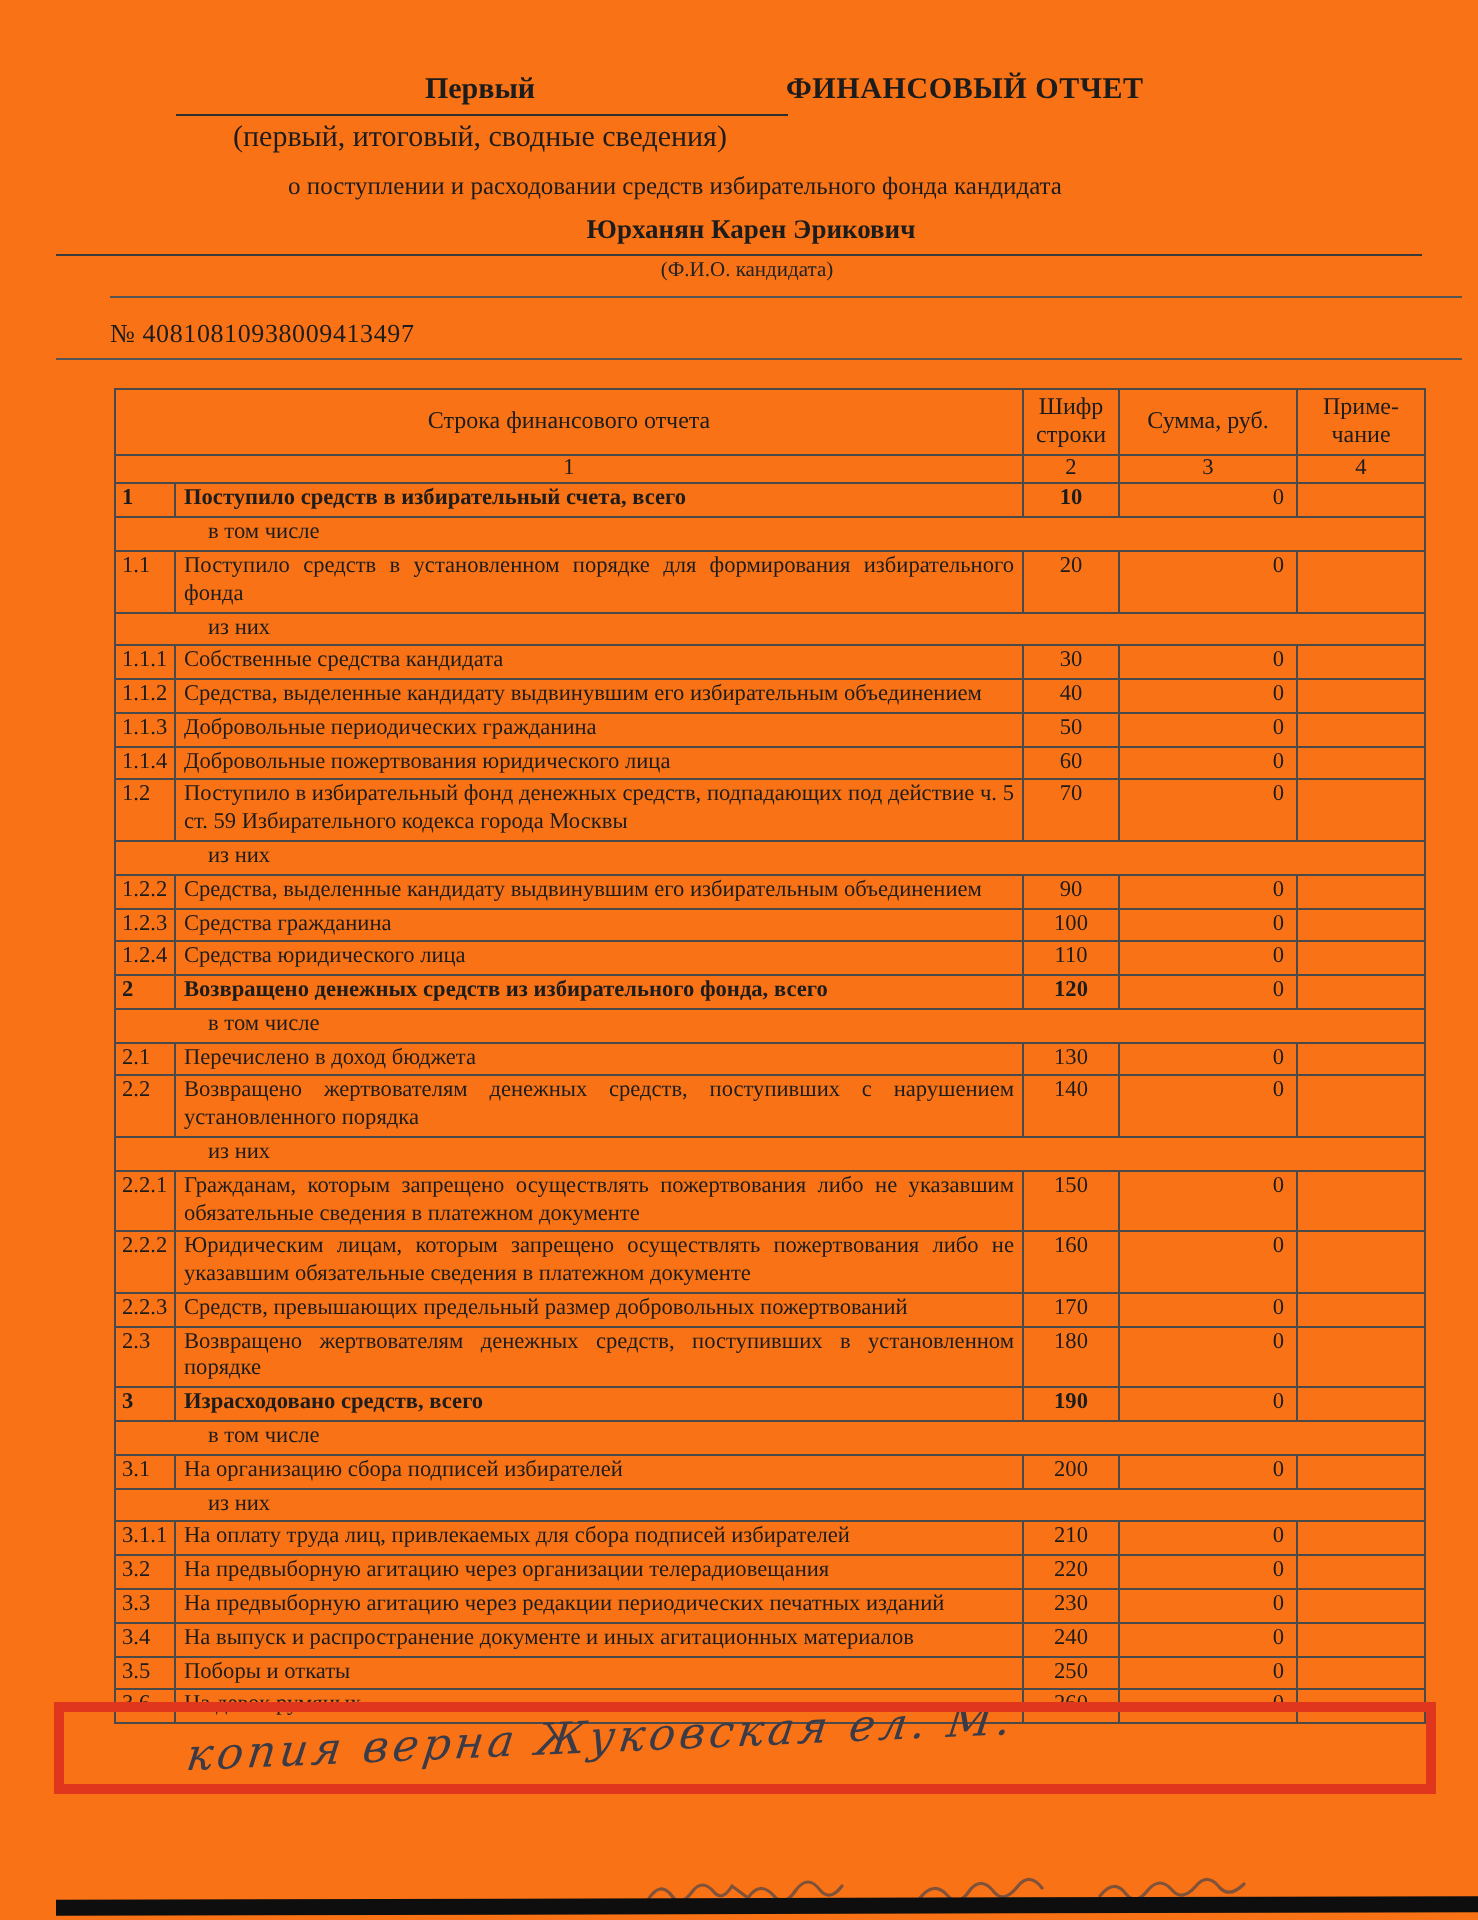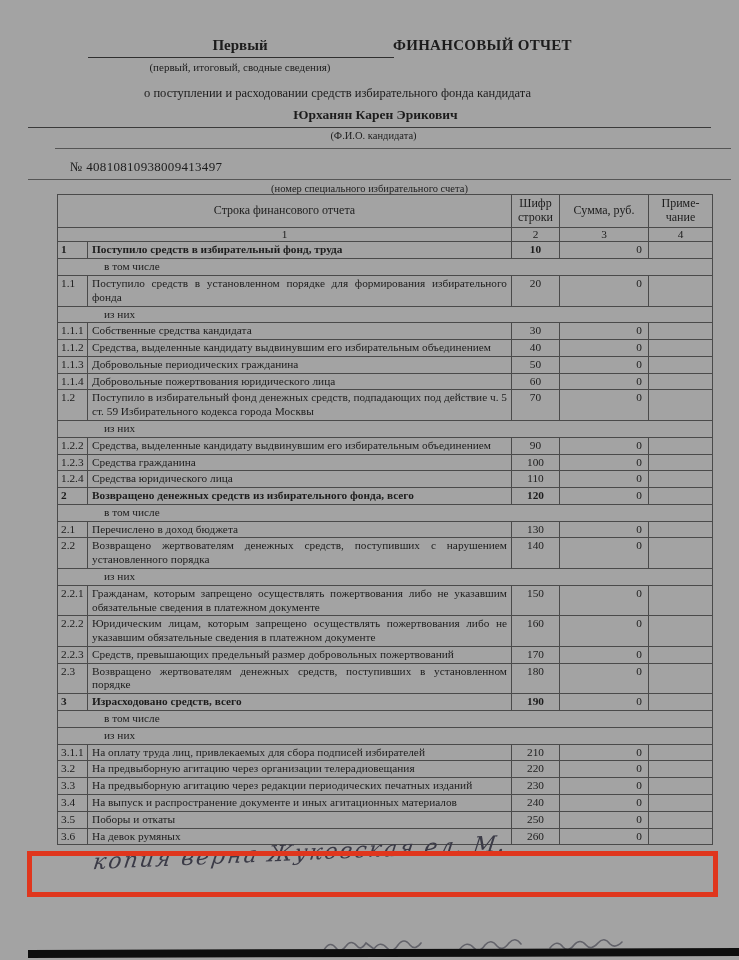--- a/index.html
+++ b/index.html
@@ -1,34 +1,34 @@
 <!DOCTYPE html>
 <html><head>
 <meta charset="utf-8">
 <style>
   * { margin:0; padding:0; box-sizing:border-box; }
   html,body { width:739px; height:960px; }
   body { background:#ffffff; }
   #page {
     position:relative; width:739px; height:960px; overflow:hidden;
-    background:#a3a3a3; color:#1c1c1c;
+    background:#f97316; color:#1c1c1c;
     font-family:"Liberation Serif", serif;
   }
   
   .hdr-abs { position:absolute; }
   .report-type { left:90px; top:37px; width:300px; text-align:center; font-weight:bold; font-size:15px; }
   .report-title { left:393px; top:37px; font-weight:bold; font-size:15px; letter-spacing:0.3px; }
   .rule-1 { left:88px; top:57px; width:306px; border-bottom:1.5px solid #2f2f2f; }
-  .report-type-caption { left:70px; top:61px; width:340px; text-align:center; font-size:11px; }
+  .report-type-caption { left:70px; top:61px; width:340px; text-align:center; font-size:15px; }
   .subtitle { left:0; top:86px; width:675px; text-align:center; font-size:12.5px; }
   .candidate-name { left:0; top:107px; width:739px; text-align:center; font-weight:bold; font-size:13.5px;padding-left:12px; }
   .rule-name { left:28px; top:127px; width:683px; border-bottom:1.5px solid #3a3a3a; }
   .candidate-caption { left:4px; top:130px; width:739px; text-align:center; font-size:10.5px; color:#222; }
   .rule-2 { left:55px; top:148px; width:676px; border-bottom:1.5px solid #555; }
-  .account-number { left:55px; top:159px; font-size:13px; letter-spacing:0.3px;margin-left:15px; }
+  .account-number { left:55px; top:159px; font-size:13px; letter-spacing:0.3px; }
   .rule-acct { left:28px; top:179px; width:703px; border-bottom:1.5px solid #555; }
   .account-caption { left:0; top:183px; width:739px; text-align:center; font-size:10.5px; }
   
   #table-wrap { position:absolute; left:57px; top:194px; width:660px; }
   table.report { border-collapse:collapse; width:655px; table-layout:fixed; font-size:11.3px; line-height:1.22; }
   .report th, .report td { border:1px solid #4a4a4a; vertical-align:top; padding:1px 4px; }
   .report th { font-weight:normal; text-align:center; vertical-align:middle; font-size:12px; line-height:1.15; padding:2px; }
   .report .colnum td { text-align:center; padding:0 2px; }
   td.num { padding:1px 1px 1px 3px; overflow:hidden; }
   td.label { text-align:justify; }
@@ -65,21 +65,20 @@
   <div class="hdr-abs report-title">ФИНАНСОВЫЙ ОТЧЕТ</div>
   <div class="hdr-abs rule-1"></div>
   <div class="hdr-abs report-type-caption">(первый, итоговый, сводные сведения)</div>
   <div class="hdr-abs subtitle">о поступлении и расходовании средств избирательного фонда кандидата</div>
   <div class="hdr-abs candidate-name">Юрханян Карен Эрикович</div>
   <div class="hdr-abs rule-name"></div>
   <div class="hdr-abs candidate-caption">(Ф.И.О. кандидата)</div>
   <div class="hdr-abs rule-2"></div>
   <div class="hdr-abs account-number">№ 40810810938009413497</div>
   <div class="hdr-abs rule-acct"></div>
-  <div class="hdr-abs account-caption">(номер специального избирательного счета)</div>
 
   <div id="table-wrap">
     <table class="report">
       <colgroup>
         <col style="width:30px">
           <col style="width:424px">
           <col style="width:48px">
           <col style="width:89px">
           <col style="width:64px">
       </colgroup>
@@ -93,21 +92,21 @@
         <tr class="colnum">
           <td colspan="2">1</td>
           <td>2</td>
           <td>3</td>
           <td>4</td>
         </tr>
       </thead>
       <tbody>
           <tr class="bold">
             <td class="num">1</td>
-            <td class="label">Поступило средств в избирательный фонд, труда</td>
+            <td class="label">Поступило средств в избирательный счета, всего</td>
             <td class="code">10</td>
             <td class="sum">0</td>
             <td class="note"></td>
           </tr>
           <tr class="section-row">
             <td colspan="5">в том числе</td>
           </tr>
           <tr>
             <td class="num">1.1</td>
             <td class="label">Поступило средств в установленном порядке для формирования избирательного фонда</td>
@@ -235,20 +234,27 @@
           <tr class="bold">
             <td class="num">3</td>
             <td class="label">Израсходовано средств, всего</td>
             <td class="code">190</td>
             <td class="sum">0</td>
             <td class="note"></td>
           </tr>
           <tr class="section-row">
             <td colspan="5">в том числе</td>
           </tr>
+          <tr>
+            <td class="num">3.1</td>
+            <td class="label">На организацию сбора подписей избирателей</td>
+            <td class="code">200</td>
+            <td class="sum">0</td>
+            <td class="note"></td>
+          </tr>
           <tr class="section-row">
             <td colspan="5">из них</td>
           </tr>
           <tr>
             <td class="num">3.1.1</td>
             <td class="label">На оплату труда лиц, привлекаемых для сбора подписей избирателей</td>
             <td class="code">210</td>
             <td class="sum">0</td>
             <td class="note"></td>
           </tr>

